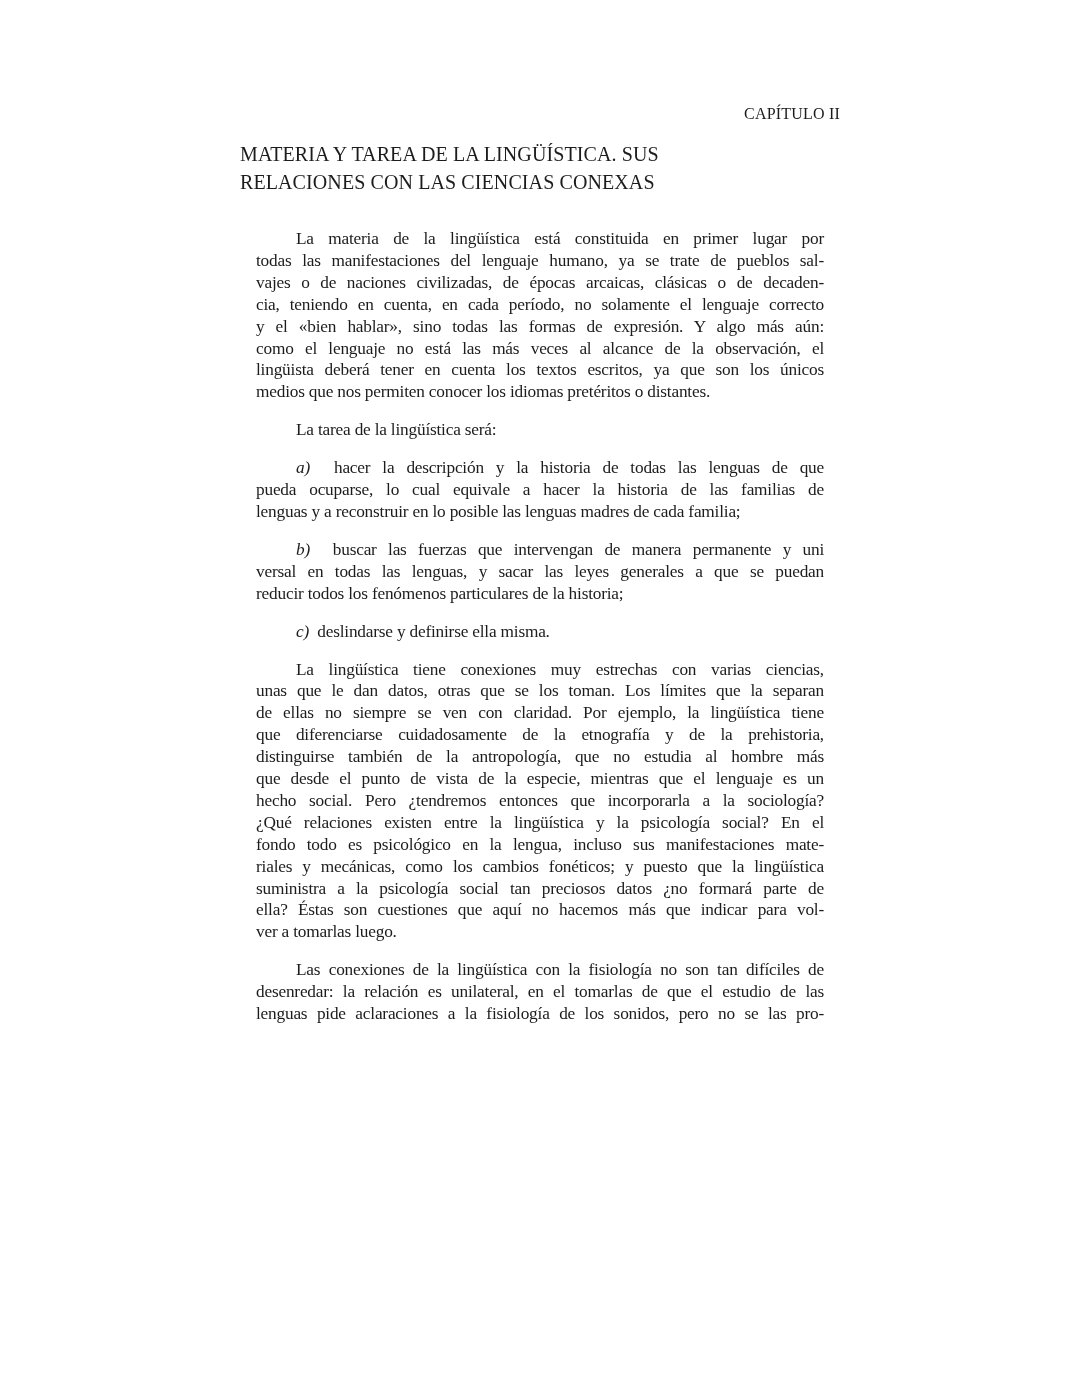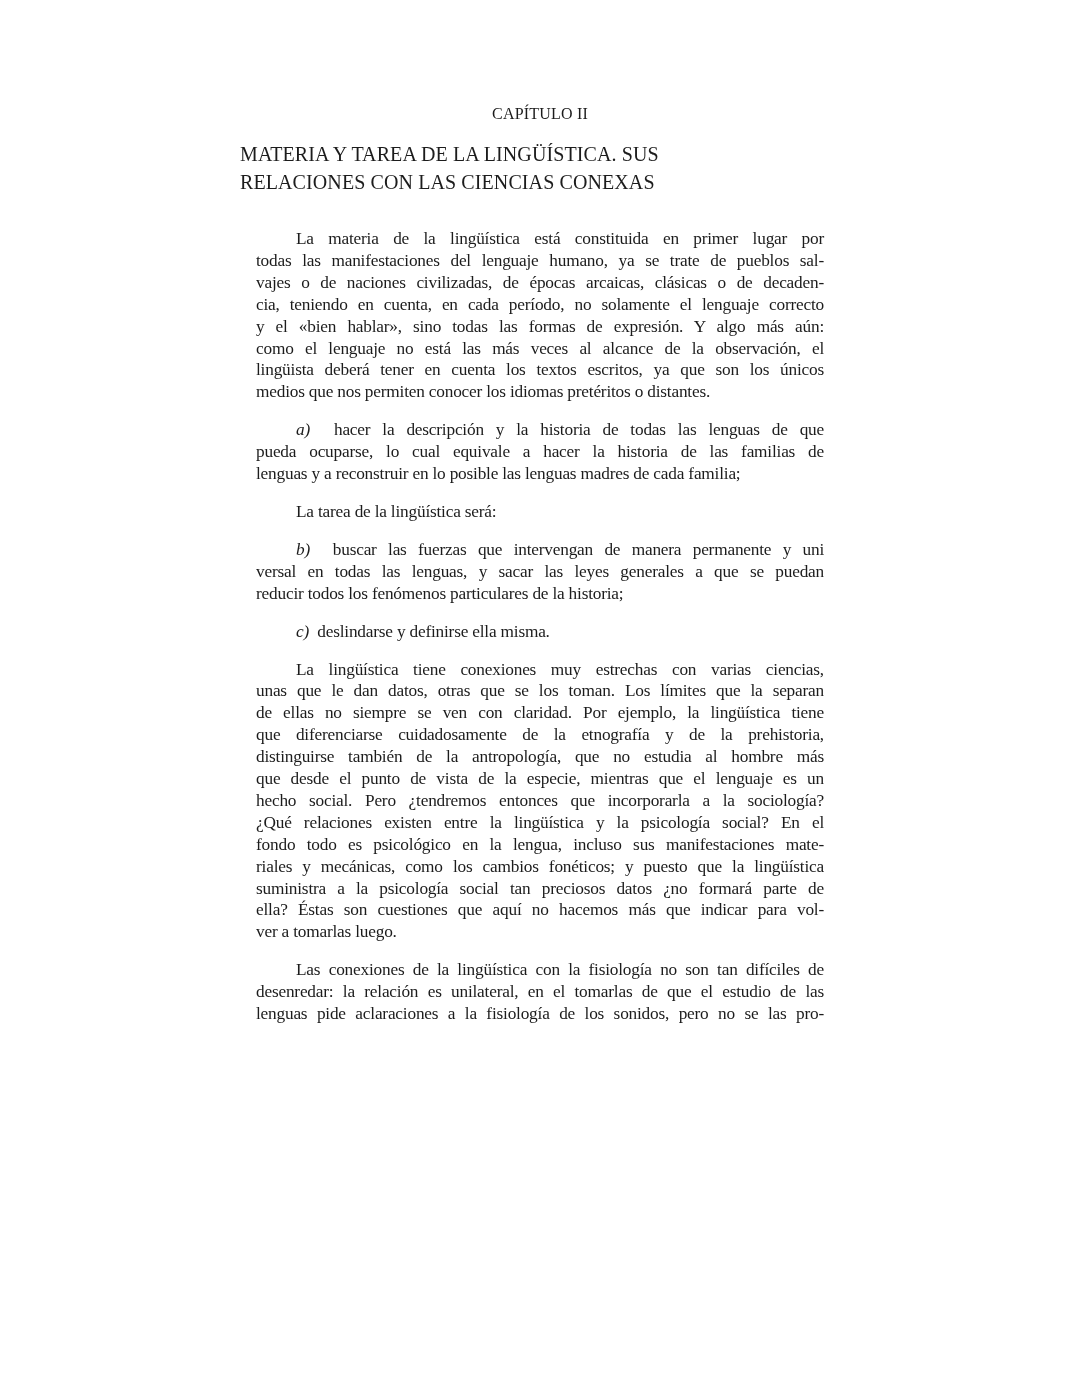--- a/index.html
+++ b/index.html
@@ -13,21 +13,21 @@
     font-family: "Liberation Serif", "DejaVu Serif", serif;
     color: #1c1c1c;
     -webkit-font-smoothing: antialiased;
   }
   .page {
     width: 600px;
     margin: 0 auto;
     padding-top: 104px;
   }
   .chapter-heading {
-    text-align: center;
+    text-align: right;
     font-size: 16px;
     line-height: 19px;
     letter-spacing: 0.2px;
   }
   .chapter-title {
     margin: 17px 0 0 0;
     font-weight: normal;
     font-size: 20px;
     line-height: 28px;
     letter-spacing: 0.1px;
@@ -61,27 +61,27 @@
       <div class="para">
         <div class="line first">La materia de la lingüística está constituida en primer lugar por</div>
         <div class="line">todas las manifestaciones del lenguaje humano, ya se trate de pueblos sal-</div>
         <div class="line">vajes o de naciones civilizadas, de épocas arcaicas, clásicas o de decaden-</div>
         <div class="line">cia, teniendo en cuenta, en cada período, no solamente el lenguaje correcto</div>
         <div class="line">y el «bien hablar», sino todas las formas de expresión. Y algo más aún:</div>
         <div class="line">como el lenguaje no está las más veces al alcance de la observación, el</div>
         <div class="line">lingüista deberá tener en cuenta los textos escritos, ya que son los únicos</div>
         <div class="line lastline">medios que nos permiten conocer los idiomas pretéritos o distantes.</div>
       </div>
+      <div class="para">
+        <div class="line first lastline">La tarea de la lingüística será:</div>
+      </div>
       <div class="para spaced">
         <div class="line first"><span class="item-marker">a)</span>&nbsp; hacer la descripción y la historia de todas las lenguas de que</div>
         <div class="line">pueda ocuparse, lo cual equivale a hacer la historia de las familias de</div>
         <div class="line lastline">lenguas y a reconstruir en lo posible las lenguas madres de cada familia;</div>
-      </div>
-      <div class="para">
-        <div class="line first lastline">La tarea de la lingüística será:</div>
       </div>
       <div class="para">
         <div class="line first"><span class="item-marker">b)</span>&nbsp; buscar las fuerzas que intervengan de manera permanente y uni</div>
         <div class="line">versal en todas las lenguas, y sacar las leyes generales a que se puedan</div>
         <div class="line lastline">reducir todos los fenómenos particulares de la historia;</div>
       </div>
       <div class="para">
         <div class="line first lastline"><span class="item-marker">c)</span>&nbsp; deslindarse y definirse ella misma.</div>
       </div>
       <div class="para spaced">

